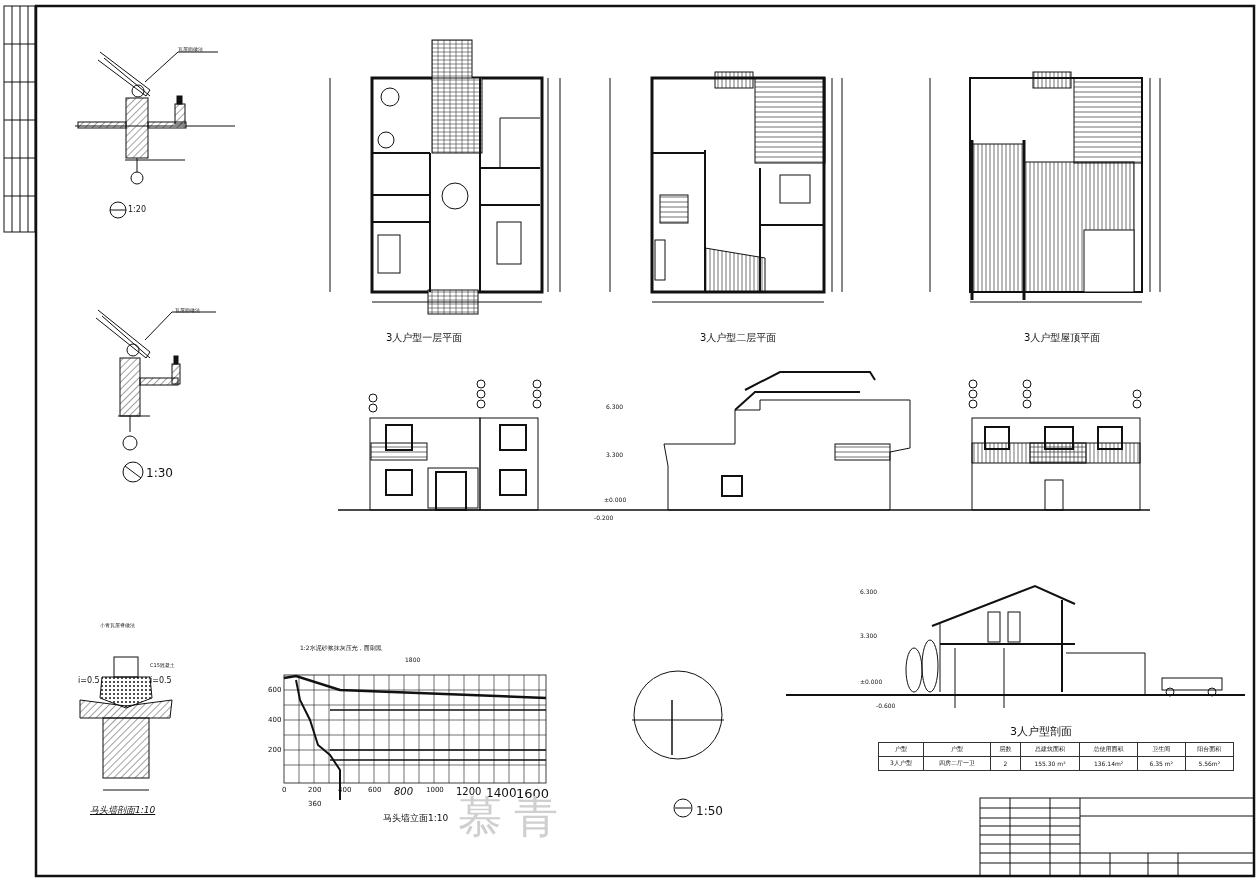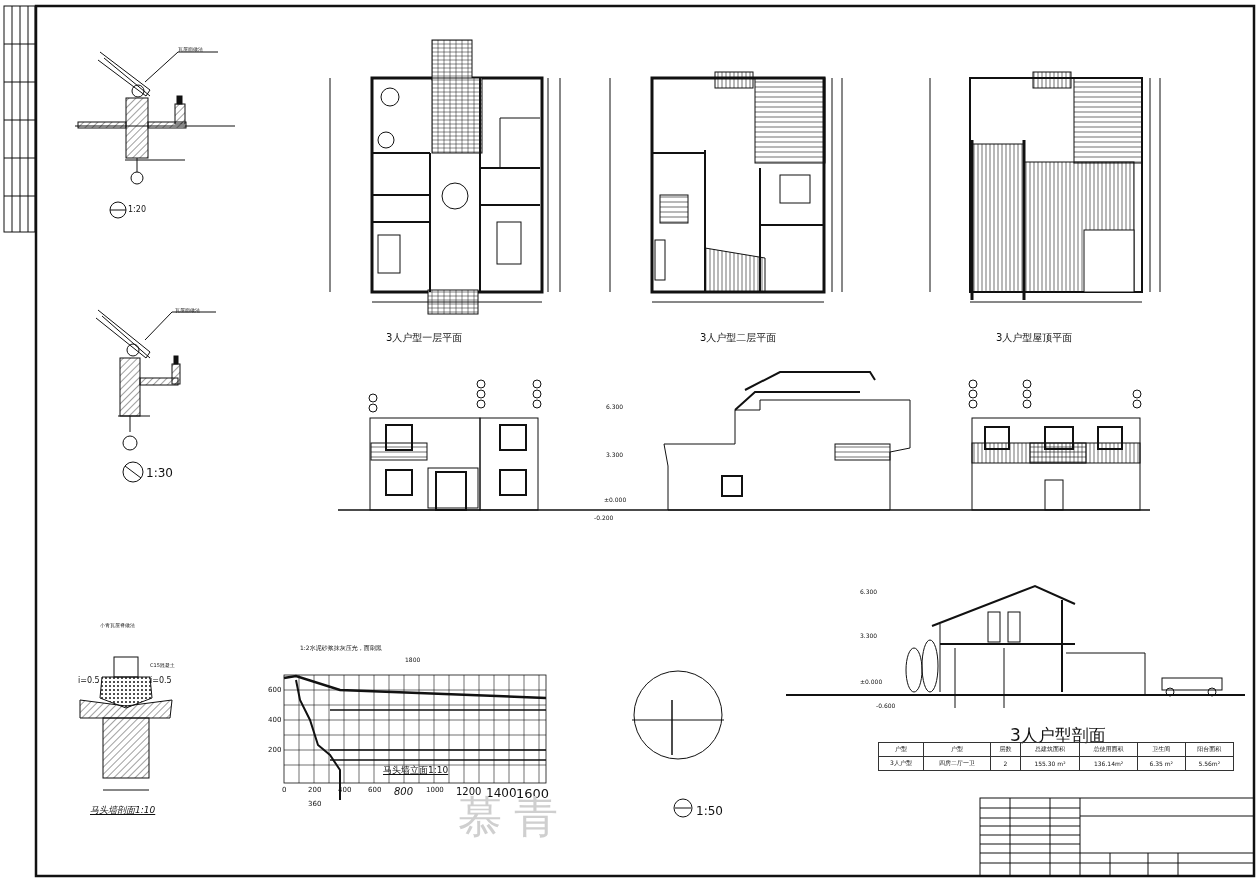--- a/index.html
+++ b/index.html
@@ -272,34 +272,34 @@
         <line x1="0" y1="2" x2="10" y2="2" stroke="#111" stroke-width="0.6"></line>
       </pattern>
     <pattern id="dots" width="4" height="4" patternUnits="userSpaceOnUse">
         <circle cx="2" cy="2" r="0.6" fill="#111"></circle>
       </pattern>
   </defs>
 </svg>
 
 <div class="cap" style="left:386px;top:331px;">3人户型一层平面</div>
 <div class="cap" style="left:700px;top:331px;">3人户型二层平面</div>
-<div class="cap" style="left:996px;top:331px;">3人户型屋顶平面</div>
+<div class="cap" style="left:1024px;top:331px;">3人户型屋顶平面</div>
 
 <div class="lbl" style="left:128px;top:205px;font-size:8px;">1:20</div>
 <div class="lbl" style="left:146px;top:466px;font-size:12px;">1:30</div>
 <div class="lbl" style="left:696px;top:804px;font-size:12px;">1:50</div>
 
 <div class="lbl" style="left:178px;top:46px;font-size:5px;">瓦屋面做法</div>
 <div class="lbl" style="left:175px;top:307px;font-size:5px;">瓦屋面做法</div>
 
 <div class="lbl" style="left:860px;top:588px;font-size:6px;">6.300</div>
 <div class="lbl" style="left:860px;top:632px;font-size:6px;">3.300</div>
 <div class="lbl" style="left:860px;top:678px;font-size:6px;">±0.000</div>
 <div class="lbl" style="left:876px;top:702px;font-size:6px;">-0.600</div>
-<div class="cap" style="left:1010px;top:724px;font-size:17px;">3人户型剖面</div>
+<div class="cap" style="left:1010px;top:724px;font-size:11px;">3人户型剖面</div>
 
 <div class="lbl" style="left:606px;top:403px;font-size:6px;">6.300</div>
 <div class="lbl" style="left:606px;top:451px;font-size:6px;">3.300</div>
 <div class="lbl" style="left:604px;top:496px;font-size:6px;">±0.000</div>
 <div class="lbl" style="left:594px;top:514px;font-size:6px;">-0.200</div>
 
 <table class="area" style="left:878px;top:742px;width:356px;">
   <tbody>
       <tr>
     <td>户型</td>
@@ -323,21 +323,21 @@
   </table>
 
 <div class="lbl" style="left:100px;top:622px;font-size:5px;">小青瓦屋脊做法</div>
 <div class="lbl" style="left:150px;top:662px;font-size:5px;">C15混凝土</div>
 <div class="lbl" style="left:78px;top:676px;font-size:8px;">i=0.5</div>
 <div class="lbl" style="left:150px;top:676px;font-size:8px;">i=0.5</div>
 <div class="cap" style="left:90px;top:804px;font-size:9px;text-decoration:underline;font-style:italic;">马头墙剖面1:10</div>
 
 <div class="lbl" style="left:300px;top:644px;font-size:6px;">1:2水泥砂浆抹灰压光，面刷黑</div>
 <div class="lbl" style="left:405px;top:656px;font-size:6px;">1800</div>
-<div class="lbl" style="left:383px;top:764px;font-size:9px;text-decoration:underline;">马头墙立面1:10</div>
+<div class="lbl" style="left:383px;top:812px;font-size:9px;">马头墙立面1:10</div>
 <div class="lbl" style="left:268px;top:686px;font-size:7px;">600</div>
 <div class="lbl" style="left:268px;top:716px;font-size:7px;">400</div>
 <div class="lbl" style="left:268px;top:746px;font-size:7px;">200</div>
 <div class="lbl" style="left:282px;top:786px;font-size:7px;">0</div>
 <div class="lbl" style="left:308px;top:786px;font-size:7px;">200</div>
 <div class="lbl" style="left:338px;top:786px;font-size:7px;">400</div>
 <div class="lbl" style="left:368px;top:786px;font-size:7px;">600</div>
 <div class="lbl" style="left:394px;top:786px;font-size:10px;font-style:italic;">800</div>
 <div class="lbl" style="left:426px;top:786px;font-size:7px;">1000</div>
 <div class="lbl" style="left:456px;top:786px;font-size:10px;">1200</div>

